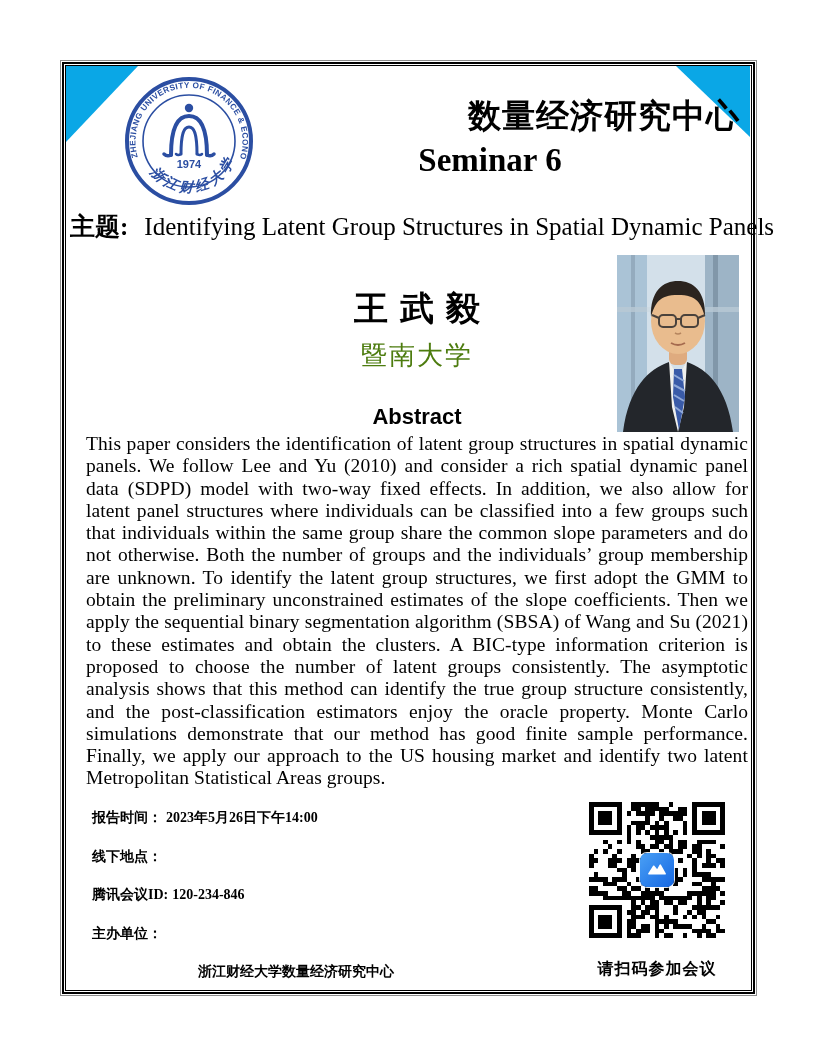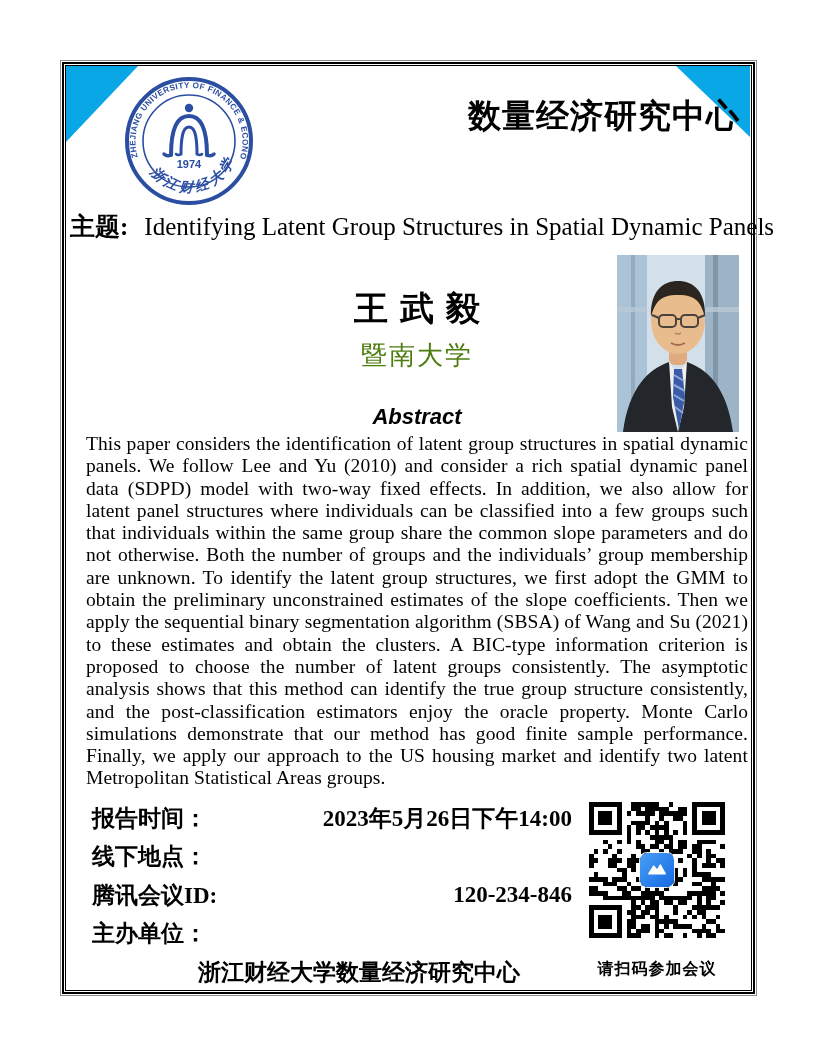--- a/index.html
+++ b/index.html
@@ -33,27 +33,27 @@
   .topic-label { font-weight:bold; font-size:25px; margin-right:16px; }
 
   
   .speaker { position:absolute; left:86px; top:286px; width:662px; text-align:center; }
   .speaker-name { font-size:34px; font-weight:bold; letter-spacing:12px; padding-left:12px; font-family:Liberation Sans, sans-serif; }
   .speaker-affiliation { font-size:26px; color:#4d7c0f; margin-top:6px; letter-spacing:2px; }
   .photo { position:absolute; left:617px; top:255px; width:122px; height:177px; overflow:hidden; }
 
   
   .abstract-heading { position:absolute; left:86px; top:404px; width:662px; text-align:center;
-    font-family:"Liberation Sans","DejaVu Sans",sans-serif; font-weight:bold; font-style:italic; font-size:22px; }
+    font-family:"Liberation Sans","DejaVu Sans",sans-serif; font-weight:bold; font-size:22px; }
   .abstract-body { position:absolute; left:86px; top:433px; width:662px; font-size:19.5px; line-height:22.3px;
     text-align:justify; letter-spacing:0.1px; }
 
   
   .details { position:absolute; left:92px; top:799px; width:480px; }
-  .detail-row { height:38.5px; display:flex; align-items:center; font-weight:bold; font-size:23px; white-space:nowrap;justify-content:space-between; }
+  .detail-row { height:38.5px; display:flex; align-items:center; font-weight:bold; font-size:14px; white-space:nowrap; }
   .detail-row .lbl { margin-right:4px; }
   .detail-row.indent { padding-left:106px; }
 
   
   .qr-block { position:absolute; left:588px; top:802px; width:138px; text-align:center; }
   .qr-box { position:relative; width:136px; height:136px; margin:0 auto; background:#fff; }
   .qr-box svg { display:block; }
   .qr-logo { position:absolute; left:51px; top:51px; width:34px; height:34px; border-radius:7px;
     background:linear-gradient(135deg,#4aa0f5,#1668e3); box-shadow:0 0 0 1px rgba(255,255,255,.9); display:flex; align-items:center; justify-content:center; }
   .qr-caption { margin-top:21px; font-weight:bold; font-size:16px; letter-spacing:1px; }
@@ -91,20 +91,21 @@
       <path d="M 57,79 C 57,58 60,52 65,52 C 70,52 73,58 73,79" stroke-width="3"></path>
       <path d="M 57,79 Q 54,81 52,79" stroke-width="2.5"></path>
       <path d="M 73,79 Q 76,81 78,79" stroke-width="2.5"></path>
     </g>
     <text x="65" y="93" text-anchor="middle" font-family="Liberation Sans, DejaVu Sans, sans-serif" font-size="11" font-weight="bold" fill="#2b4ea2">1974</text>
   </svg>
 </div>
 
 <div class="header-titles">
   <div class="center-name">数量经济研究中心</div>
+  <div class="seminar-name">Seminar 6</div>
 </div>
 
 <div class="topic">
   <span class="topic-label">主题:</span><span>Identifying Latent Group Structures in Spatial Dynamic Panels</span>
 </div>
 
 <div class="speaker">
   <div class="speaker-name">王武毅</div>
   <div class="speaker-affiliation">暨南大学</div>
 </div>

